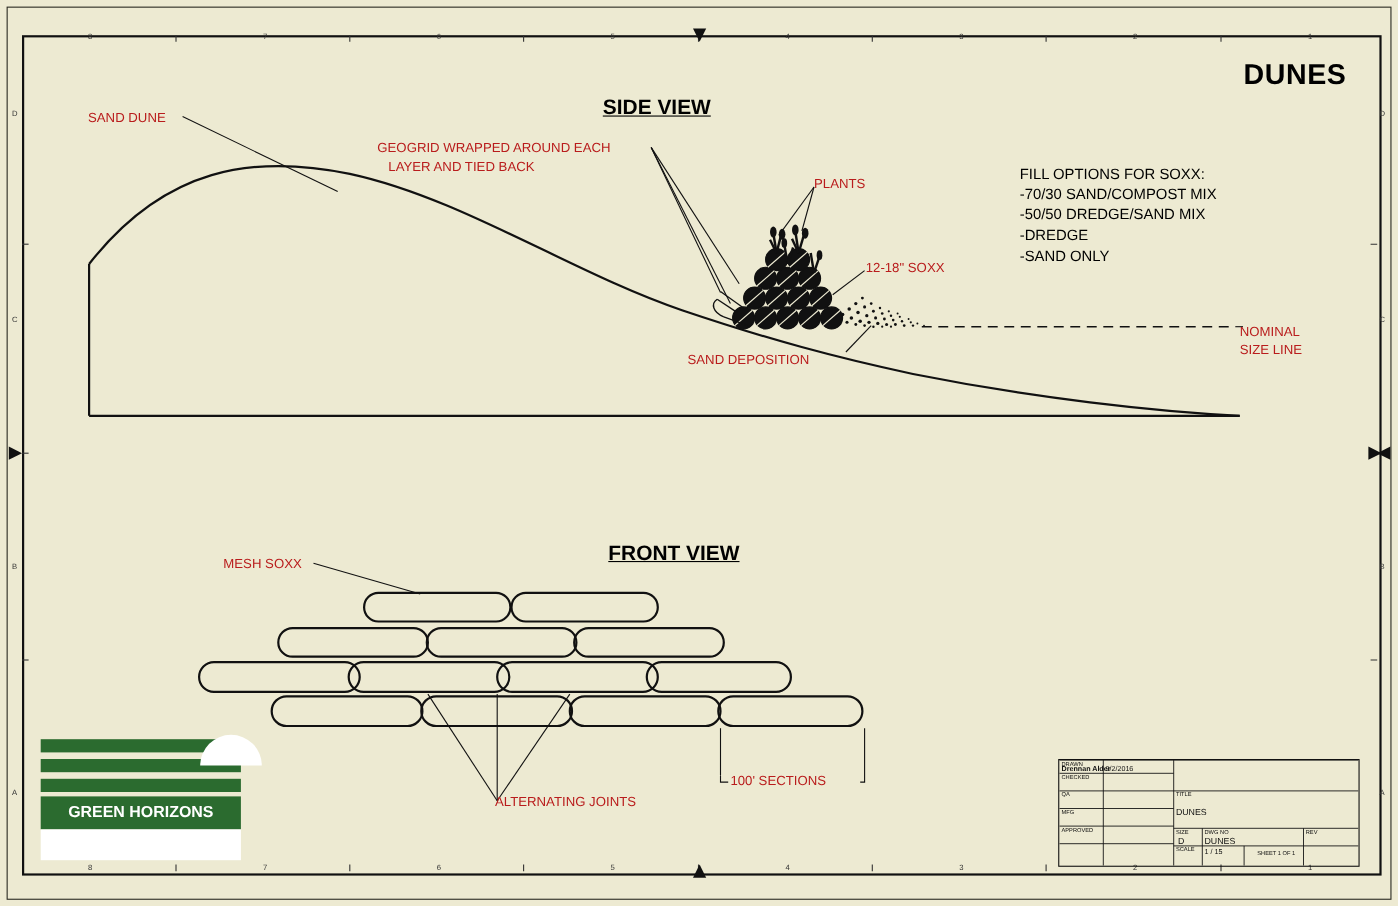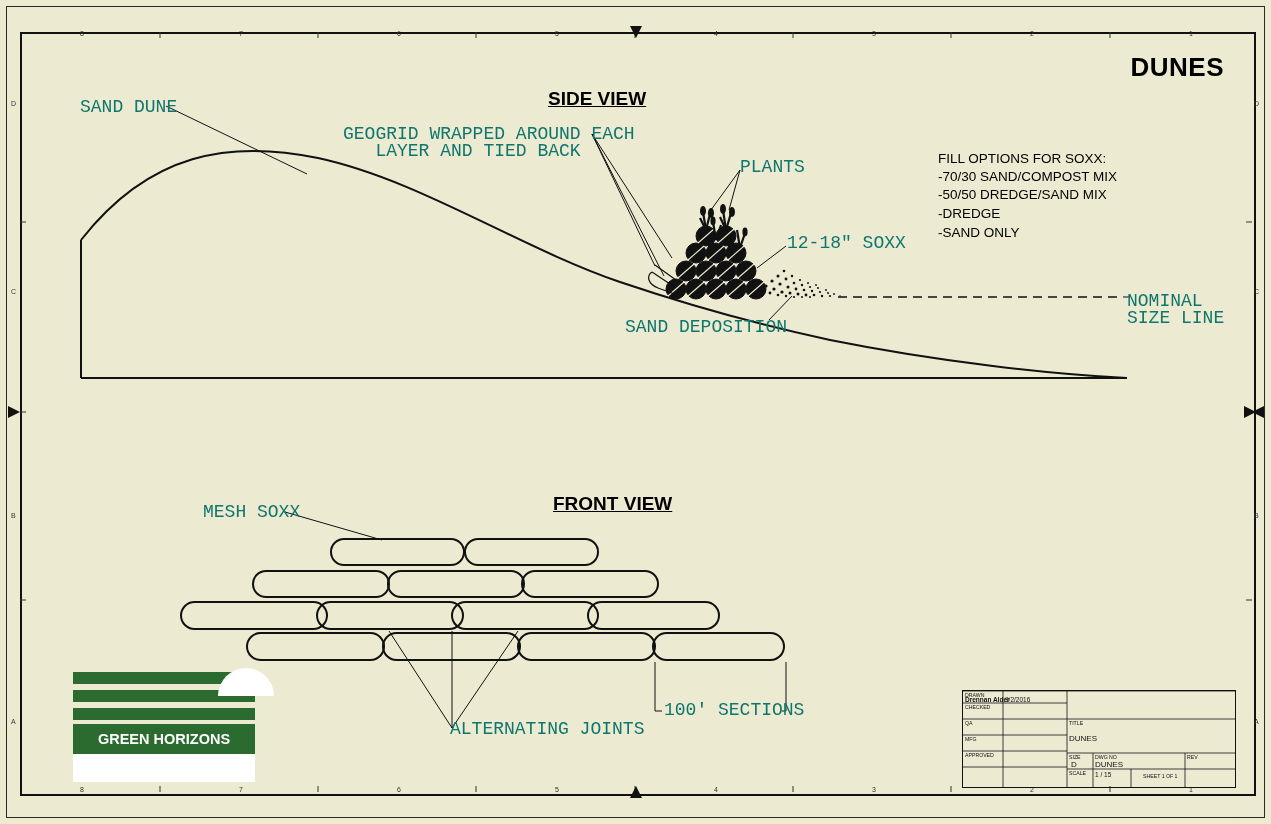--- a/index.html
+++ b/index.html
@@ -36,31 +36,29 @@
     font-size:26px;font-weight:bold;color:#000;
     letter-spacing:.5px;
   }
   .view-label{
     position:absolute;font-size:19px;font-weight:bold;
     text-decoration:underline;color:#000;
   }
   .note{
     position:absolute;font-size:13.5px;color:#000;white-space:pre;
     line-height:18px;
-    margin-left:11px;
   }
   .lbl{
-    position:absolute;font-size:18px;color:#0f766e;white-space:pre;
+    position:absolute;font-size:12px;color:#b91c1c;white-space:pre;
     line-height:17px;
-    font-family:Liberation Mono, monospace;
   }
   svg.draw{position:absolute;left:0;top:0;width:1271px;height:824px;pointer-events:none;}
   
   .logo{
-    position:absolute;left:37px;top:672px;width:182px;height:110px;margin-left:36px;
+    position:absolute;left:37px;top:672px;width:182px;height:110px;
   }
   .logo .bar{position:absolute;left:0;background:#2b6b2f;}
   .logo .b1{top:0;width:182px;height:12px;}
   .logo .b2{top:18px;width:182px;height:12px;}
   .logo .b3{top:36px;width:182px;height:12px;}
   .logo .greenblock{
     position:absolute;left:0;top:52px;width:182px;height:30px;background:#2b6b2f;
   }
   .logo .whiteblock{
     position:absolute;left:0;top:82px;width:182px;height:28px;background:#fff;

